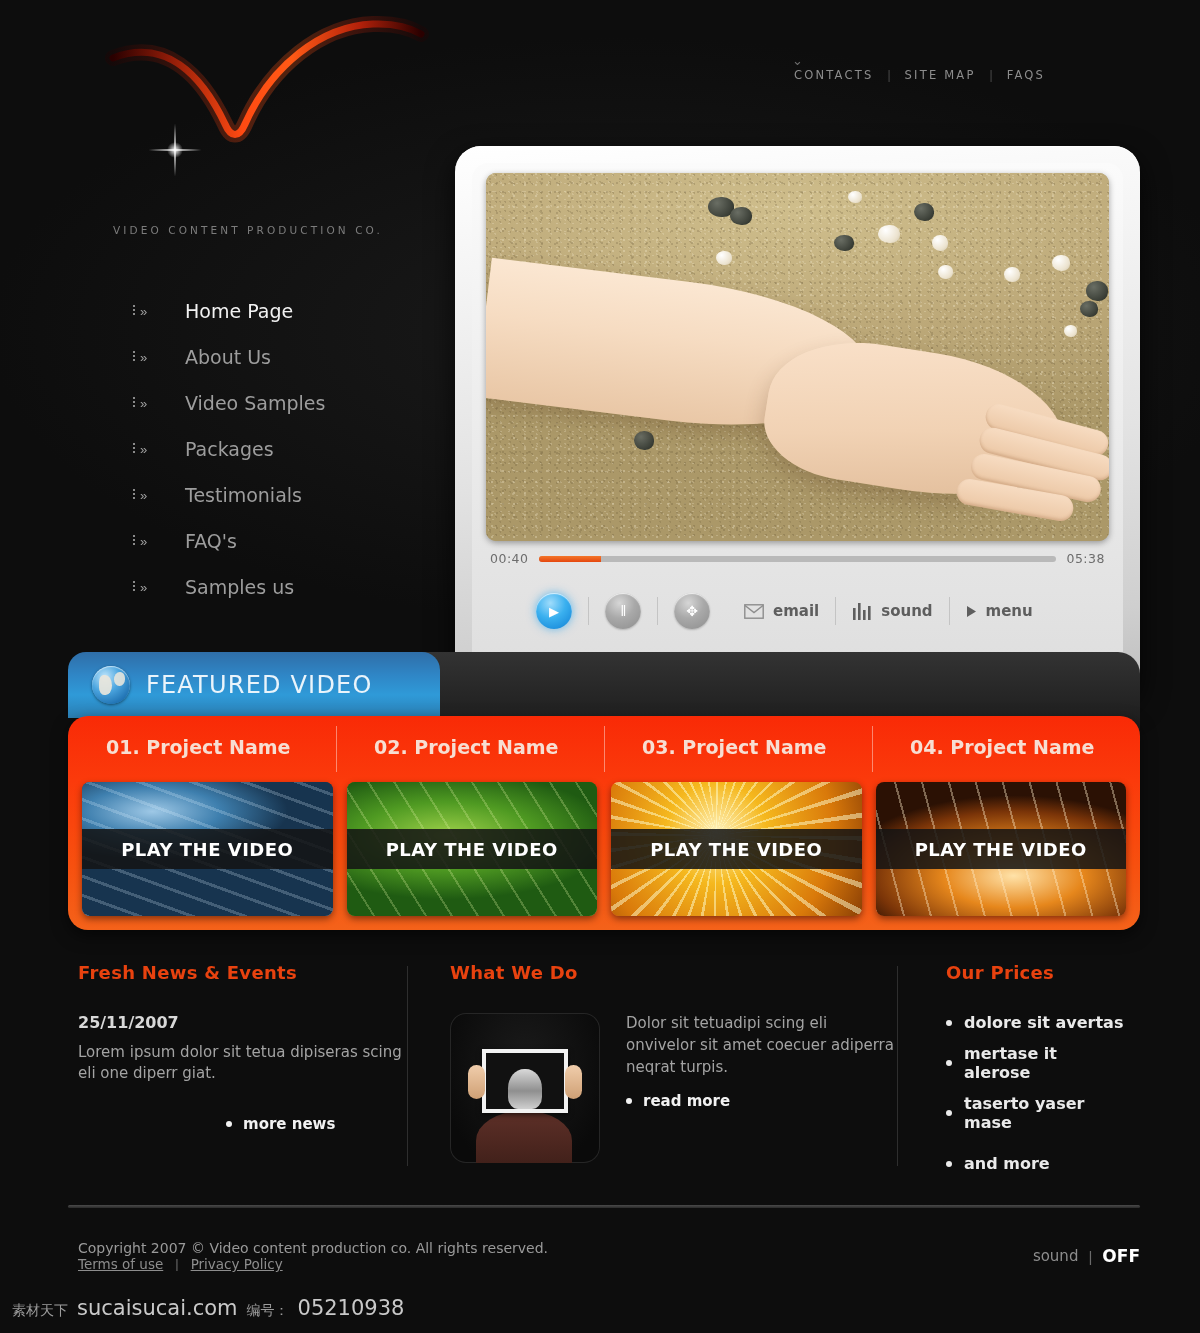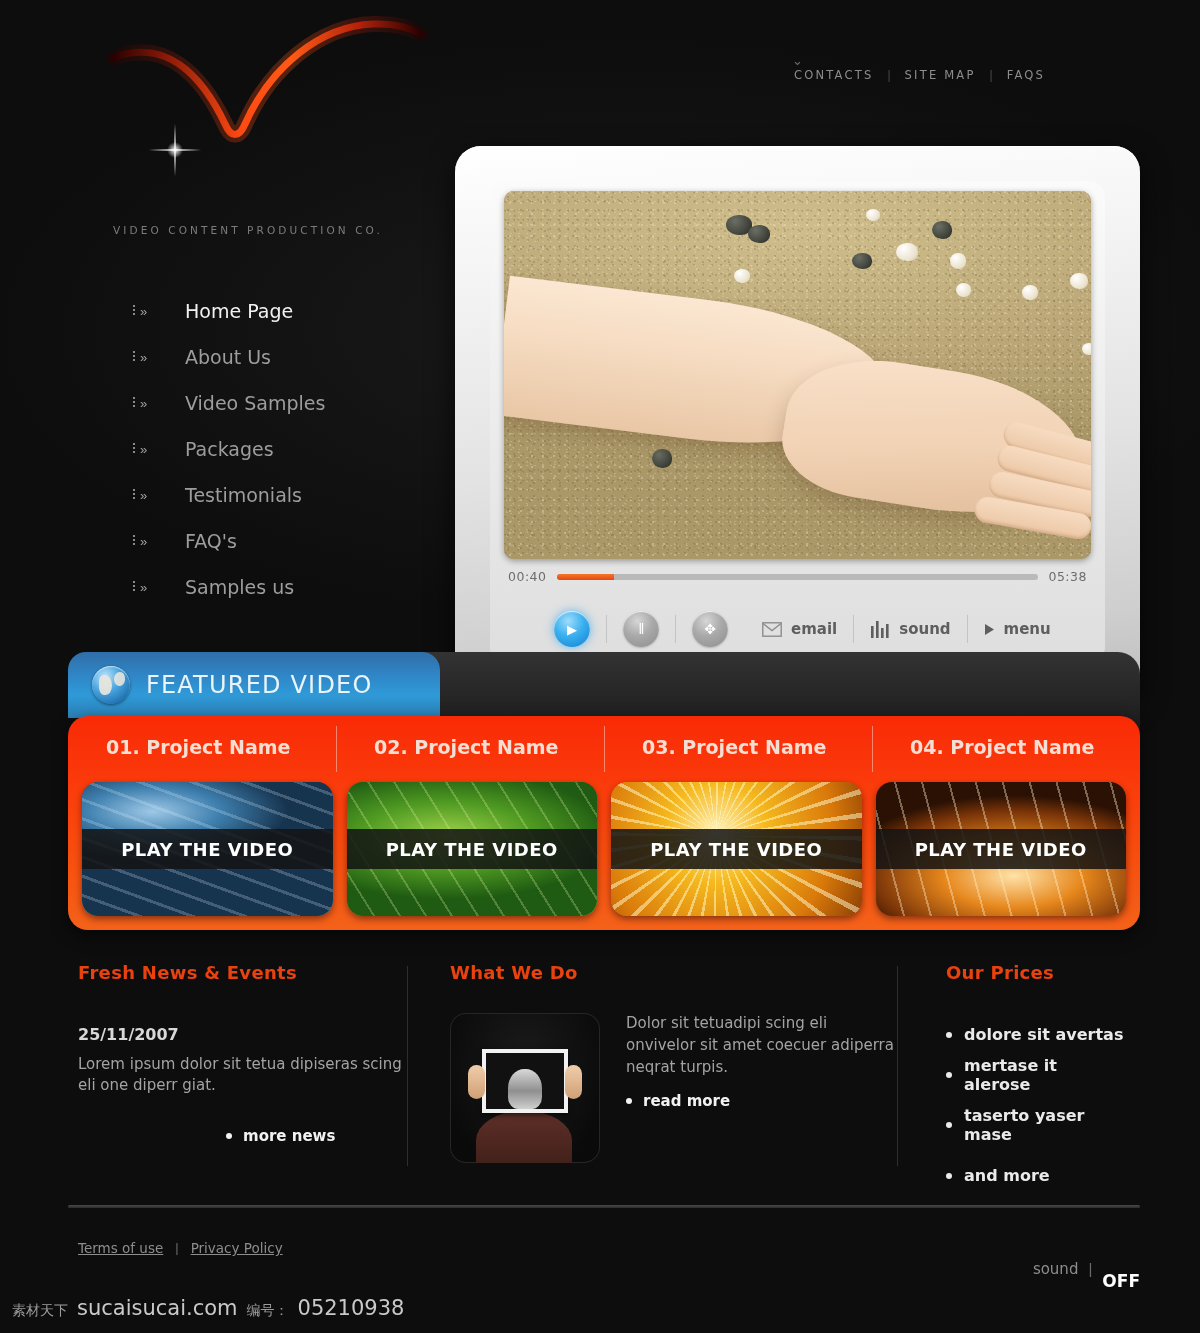--- a/index.html
+++ b/index.html
@@ -68,21 +68,21 @@
   .side-bullet .chv { color:#a0a0a0; font-size:13px; letter-spacing:-2px; }
   .side-label { font-size:19px; color:#9d9d9d; font-family:"DejaVu Sans", sans-serif; }
   .side-item.active .side-label { color:#f2f2f2; }
 
   
   .player {
     position:absolute; left:455px; top:146px; width:685px; height:552px;
     border-radius:26px;
     background:linear-gradient(175deg,#ffffff 0%,#f4f4f4 22%,#e3e3e3 55%,#cfcfcf 85%,#bdbdbd 100%);
     box-shadow:0 10px 28px rgba(0,0,0,.75), inset 0 1px 0 rgba(255,255,255,.95);
-    padding:35px;
+    padding:17px;
   }
   .player-inner {
     width:100%; height:100%; border-radius:16px;
     background:linear-gradient(180deg,#fbfbfb 0%,#efefef 40%,#dedede 100%);
     padding:2px; position:relative;
   }
   .screen {
     position:absolute; left:14px; top:10px; width:calc(100% - 28px); height:368px;
     border-radius:10px; overflow:hidden;
     box-shadow:0 2px 6px rgba(0,0,0,.35), inset 0 0 0 1px rgba(0,0,0,.12);
@@ -185,21 +185,21 @@
   }
   .proj-heads { position:absolute; left:0; top:0; width:100%; height:62px; display:flex; }
   .proj-head { flex:1; display:flex; align-items:center; justify-content:flex-start; position:relative; padding-left:38px; }
   .proj-head + .proj-head:before {
     content:""; position:absolute; left:0; top:10px; bottom:6px; width:1px; background:rgba(255,255,255,.42);
   }
   .proj-head span { color:#f7ded2; font-size:19px; font-weight:bold; font-family:"DejaVu Sans", sans-serif; }
 
   .thumbs { position:absolute; left:14px; top:66px; width:calc(100% - 28px); height:134px; display:flex; gap:14px; }
   .thumb {
-    flex:1; border-radius:16px; position:relative; overflow:hidden;
+    flex:1; border-radius:8px; position:relative; overflow:hidden;
     box-shadow:0 3px 7px rgba(0,0,0,.45);
   }
   .thumb .art { position:absolute; inset:0; }
   .thumb .bar {
     position:absolute; left:0; right:0; top:50%; transform:translateY(-50%); height:40px;
     background:rgba(20,20,20,.86); display:flex; align-items:center; justify-content:center;
   }
   .thumb .bar span { color:#fff; font-size:18px; font-weight:bold; letter-spacing:.5px;
     font-family:"DejaVu Sans", sans-serif; }
   .art-water { background:
@@ -222,21 +222,21 @@
     background:repeating-linear-gradient(75deg, rgba(255,236,200,.65) 0 2px, rgba(0,0,0,0) 2px 26px); }
 
   
   .cols { position:absolute; left:78px; top:962px; width:1050px; height:210px; display:flex; }
   .col { position:relative; }
   .col.c1 { width:330px; }
   .col.c2 { width:490px; padding-left:42px; }
   .col.c3 { width:230px; padding-left:48px; }
   .col-divider { position:absolute; top:4px; bottom:6px; width:1px; background:#2e2e2e; }
   .col-title { color:#e8420f; font-size:18px; font-weight:bold; font-family:"DejaVu Sans", sans-serif;
-    letter-spacing:.3px; margin-bottom:42px; }
+    letter-spacing:.3px; margin-bottom:30px; }
   .news-date { color:#d8d8d8; font-size:16px; font-weight:bold; font-family:"DejaVu Sans", sans-serif; margin-bottom:10px; }
   .news-body { color:#a3a3a3; font-size:15px; line-height:1.42; font-family:"DejaVu Sans", sans-serif; }
   .more-link { display:flex; align-items:center; gap:11px; color:#f2f2f2; font-size:15px; font-weight:bold;
     font-family:"DejaVu Sans", sans-serif; text-decoration:none; }
   .more-link .dot { width:6px; height:6px; border-radius:50%; background:#f2f2f2; display:inline-block; }
   .news-more { margin-top:30px; padding-left:148px; }
 
   .wwd-row { display:flex; gap:26px; }
   .wwd-img {
     width:150px; height:150px; border-radius:16px; flex:0 0 150px; position:relative; overflow:hidden;
@@ -267,21 +267,21 @@
   .hr { position:absolute; left:68px; top:1205px; width:1072px; height:3px;
         background:linear-gradient(180deg,#4a4a4a,#2a2a2a); border-radius:2px; }
   .footer { position:absolute; left:78px; top:1240px; width:1062px; }
   .copy { color:#9a9a9a; font-size:14px; font-family:"DejaVu Sans", sans-serif; }
   .flinks { margin-top:0; display:flex; align-items:flex-start; gap:12px; }
   .flinks a { color:#8d8d8d; font-size:13.5px; text-decoration:underline; font-family:"DejaVu Sans", sans-serif; }
   .flinks .sep { color:#6a6a6a; font-size:13px; }
   .soundtoggle { position:absolute; right:0; top:6px; display:flex; align-items:center; gap:10px; }
   .soundtoggle .lbl { color:#8d8d8d; font-size:15px; font-family:"DejaVu Sans", sans-serif; }
   .soundtoggle .bar { color:#6a6a6a; font-size:15px; }
-  .soundtoggle .val { color:#ffffff; font-size:17px; font-weight:bold; font-family:"DejaVu Sans", sans-serif;margin-top:25px; }
+  .soundtoggle .val { color:#ffffff; font-size:17px; font-weight:bold; font-family:"DejaVu Sans", sans-serif; }
 
   
   .watermark { position:absolute; left:12px; top:1296px; display:flex; align-items:baseline; gap:9px; }
   .watermark .cn { color:#9c9c9c; font-size:14px; font-family:"DejaVu Sans", sans-serif; }
   .watermark .site { color:#c9c9c9; font-size:21px; font-family:"DejaVu Sans", sans-serif; }
   .watermark .num { color:#c9c9c9; font-size:21px; font-family:"DejaVu Sans", sans-serif; }
 </style>
 </head>
 <body>
 
@@ -567,20 +567,21 @@
           <span class="dot"></span>
           <span>and more</span>
         </li>
       </ul>
     </div>
 
   </div>
 
   <div class="hr"></div>
   <div class="footer">
+    <div class="copy">Copyright 2007 © Video content production co. All rights reserved.</div>
     <div class="flinks">
       <a href="#">Terms of use</a>
       <span class="sep">|</span>
       <a href="#">Privacy Policy</a>
     </div>
     <div class="soundtoggle">
       <span class="lbl">sound</span>
       <span class="bar">|</span>
       <span class="val">OFF</span>
     </div>

